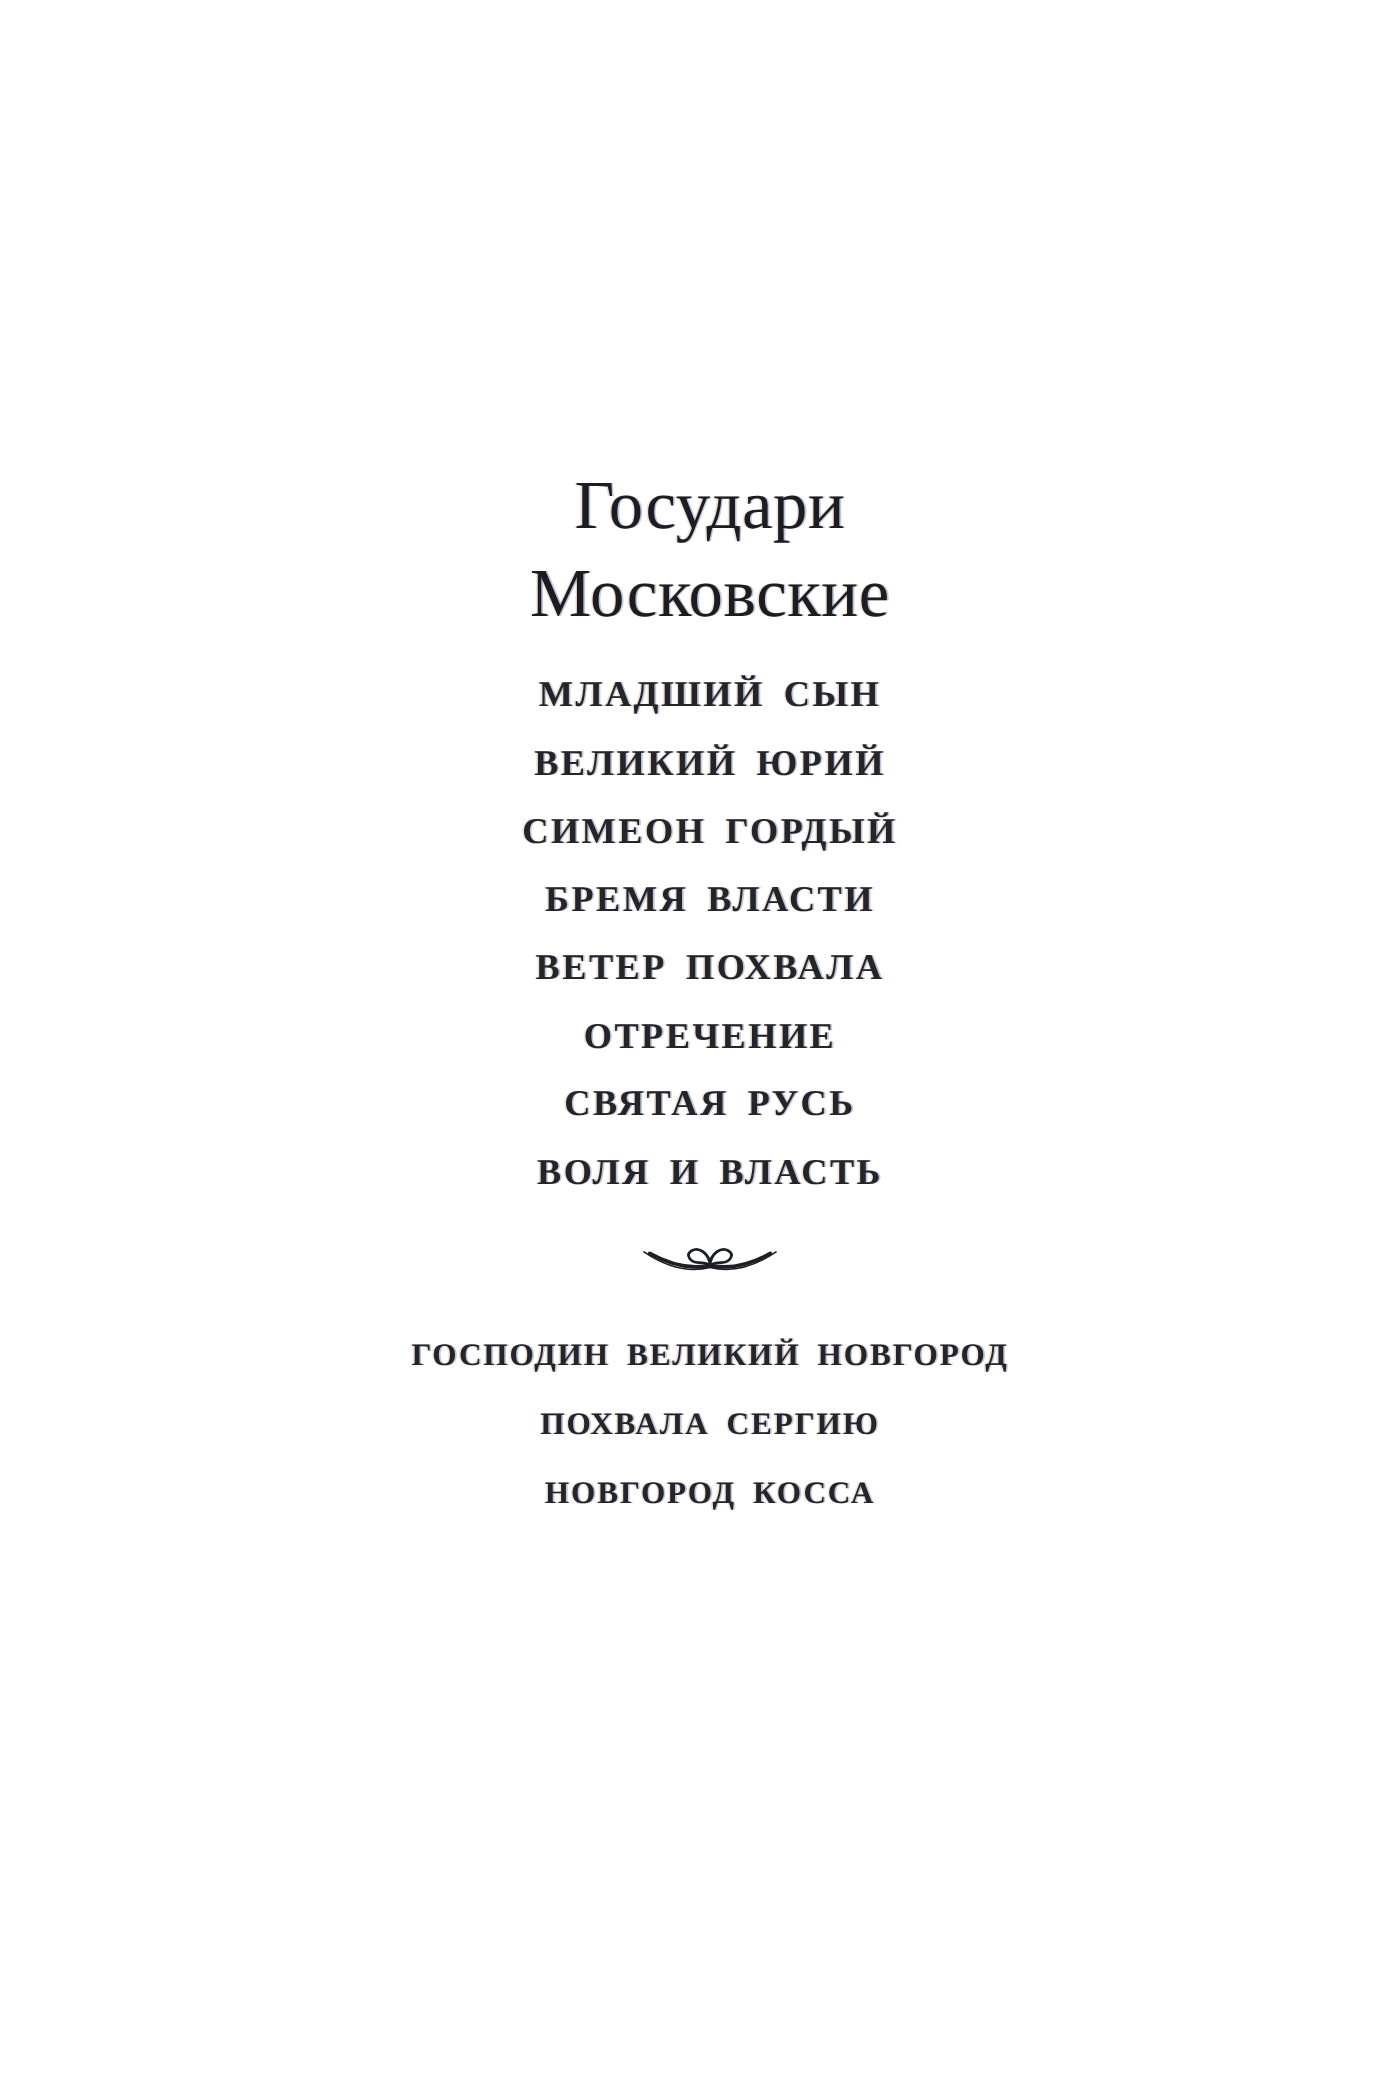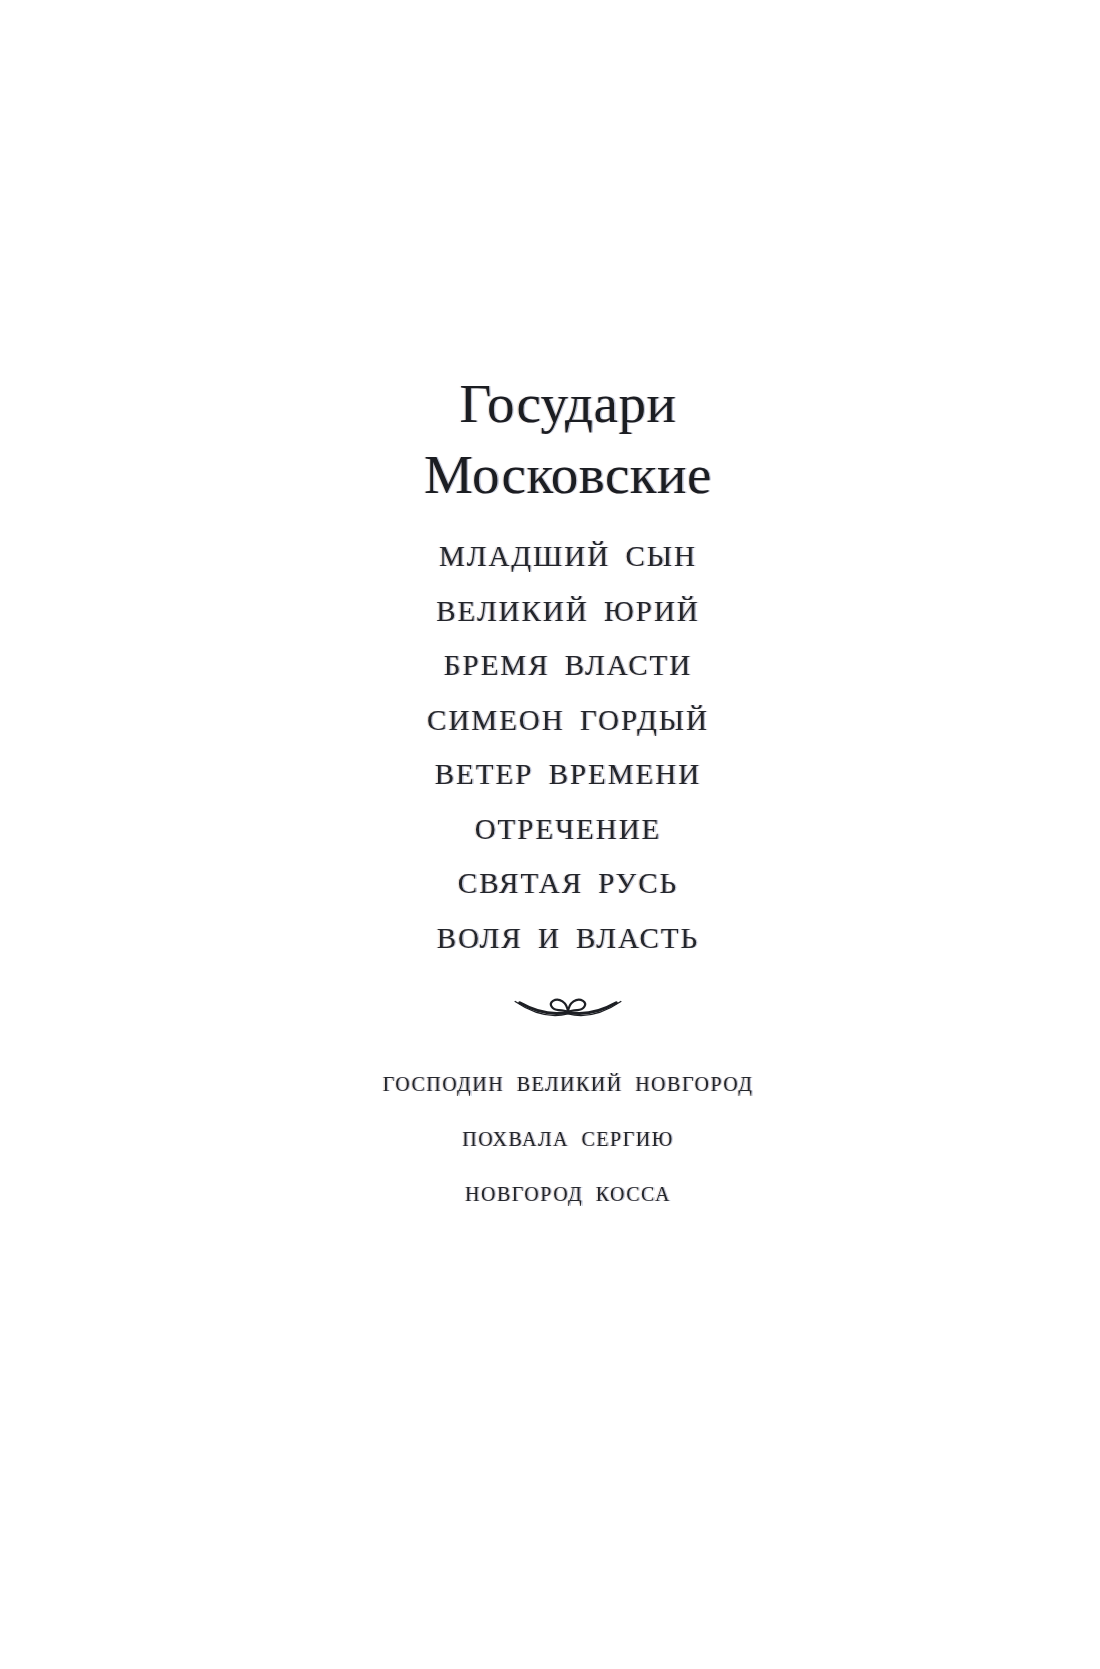--- a/index.html
+++ b/index.html
@@ -19,20 +19,21 @@
     box-sizing: border-box;
     padding-top: 368px;
     padding-left: 36px; 
     text-align: center;
     color: #23252b;
   }
   
   .ink {
     text-shadow: 1.3px 0 0 rgba(40, 68, 138, 0.30),
                 -1.3px 0 0 rgba(198, 122, 62, 0.22);
+    font-weight: bold;
   }
   .series-title {
     font-size: 55px;
     line-height: 71px;
     letter-spacing: 0.5px;
     color: #1b1d22;
     font-weight: 400;
   }
   .book-list-primary {
     margin-top: 19px;
@@ -56,21 +57,21 @@
   }
   .flourish-stroke {
     fill: none;
     stroke: #1d1f24;
     stroke-linecap: round;
   }
   .book-list-secondary {
     margin-top: 34px;
   }
   .book-list-secondary .book-item {
-    font-size: 20px;
+    font-size: 25px;
     line-height: 55px;
     letter-spacing: 1.5px;
     word-spacing: 6px;
     white-space: nowrap;
   }
 </style>
 </head>
 <body>
 
 <div class="page">
@@ -79,25 +80,25 @@
     <div>Государи</div>
     <div>Московские</div>
   </div>
 
   <div class="book-list-primary">
 
       <div class="book-item ink">МЛАДШИЙ СЫН</div>
 
       <div class="book-item ink">ВЕЛИКИЙ ЮРИЙ</div>
 
+      <div class="book-item ink">СИМЕОН ГОРДЫЙ</div>
+
       <div class="book-item ink">БРЕМЯ ВЛАСТИ</div>
 
-      <div class="book-item ink">СИМЕОН ГОРДЫЙ</div>
-
-      <div class="book-item ink">ВЕТЕР ВРЕМЕНИ</div>
+      <div class="book-item ink">ВЕТЕР ПОХВАЛА</div>
 
       <div class="book-item ink">ОТРЕЧЕНИЕ</div>
 
       <div class="book-item ink">СВЯТАЯ РУСЬ</div>
 
       <div class="book-item ink">ВОЛЯ И ВЛАСТЬ</div>
 
     </div>
 
   <div class="divider-wrap">

